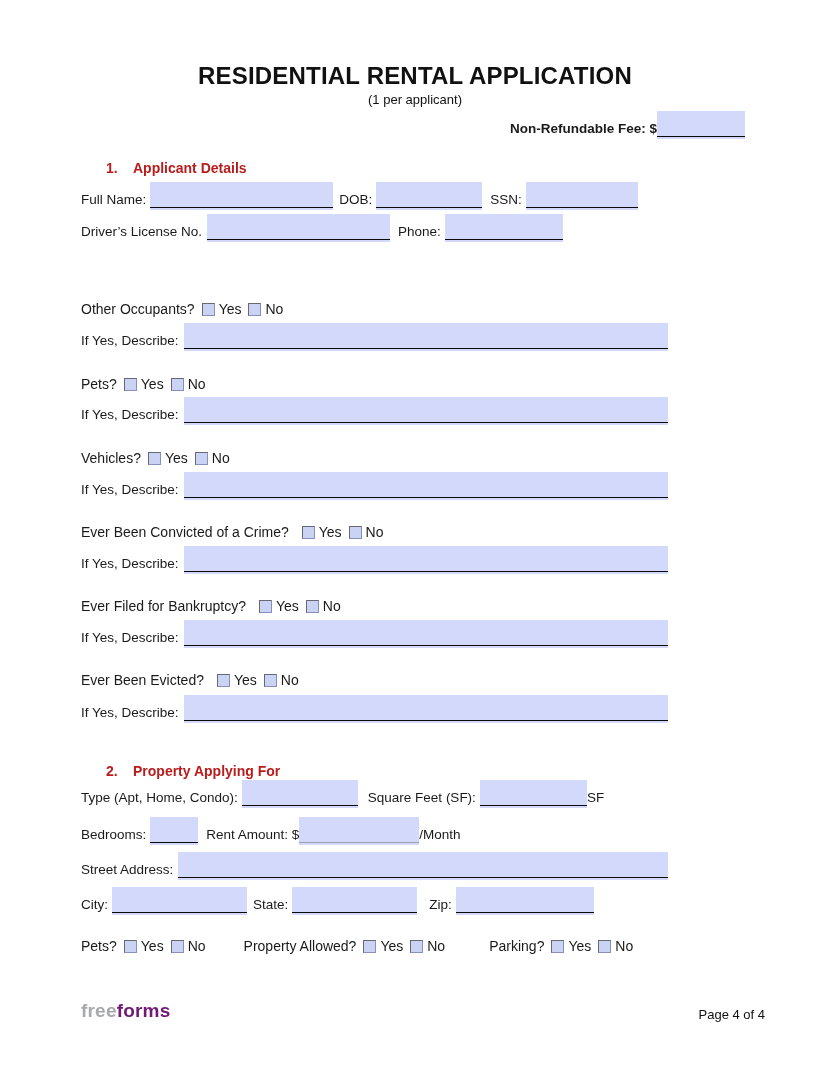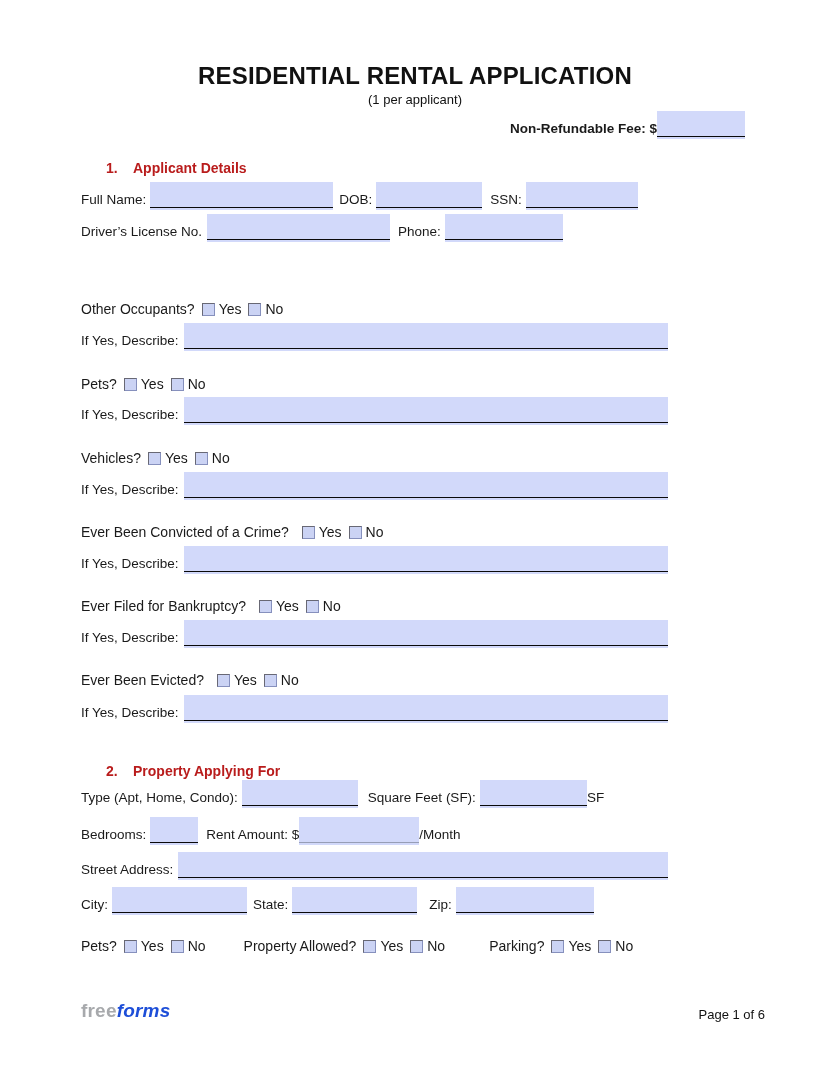--- a/index.html
+++ b/index.html
@@ -61,21 +61,21 @@
     margin-left:7px; margin-right:4px;
   }
   .yn { display:inline-flex; align-items:center; }
   .ml6 { margin-left:6px; } .ml8 { margin-left:8px; } .ml10 { margin-left:10px; } .ml12 { margin-left:12px; }
   .mr4 { margin-right:4px; } .mr5 { margin-right:5px; }
   .footer-logo {
     position:absolute; left:81px; top:1000px;
     font-size:19px; font-weight:bold; letter-spacing:0.2px;
   }
   .footer-logo .logo-free { color:#a7a9ac; }
-  .footer-logo .logo-forms { color:#1d4ed8;font-style:italic; }
+  .footer-logo .logo-forms { color:#701a75; }
   .page-indicator {
     position:absolute; right:65px; top:1007px; font-size:13px; color:#111;
   }
   
   .f-fullname { width:183px; } .f-dob { width:106px; } .f-ssn { width:112px; }
   .f-dl { width:183px; } .f-phone { width:118px; }
   .f-email { width:235px; }
   .f-fee { width:88px; }
   .f-type { width:116px; } .f-sqft { width:107px; }
   .f-bedrooms { width:48px; } .f-rent { width:120px; }
@@ -284,15 +284,15 @@
       <span class="cb"></span>
       <span>Yes</span>
       <span class="cb"></span>
       <span>No</span>
     </span>
   </div>
 
   <div class="footer-logo">
     <span class="logo-free">free</span><span class="logo-forms">forms</span>
   </div>
-  <div class="page-indicator">Page 1 of 6</div>
+  <div class="page-indicator">Page 4 of 4</div>
 
 </div>
 
 </body></html>

